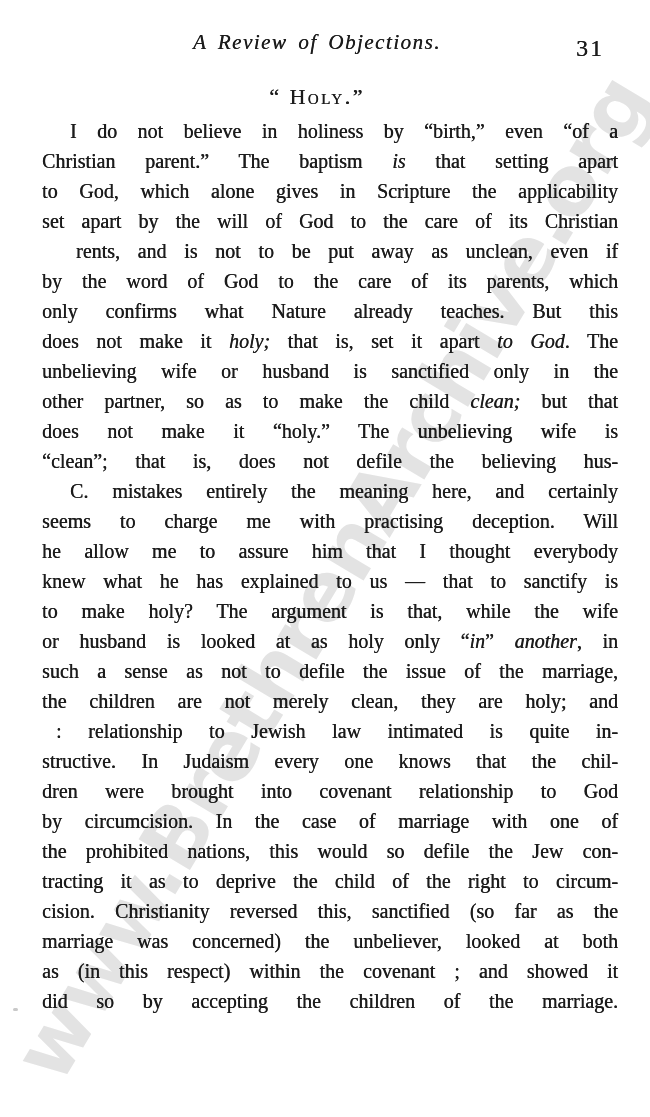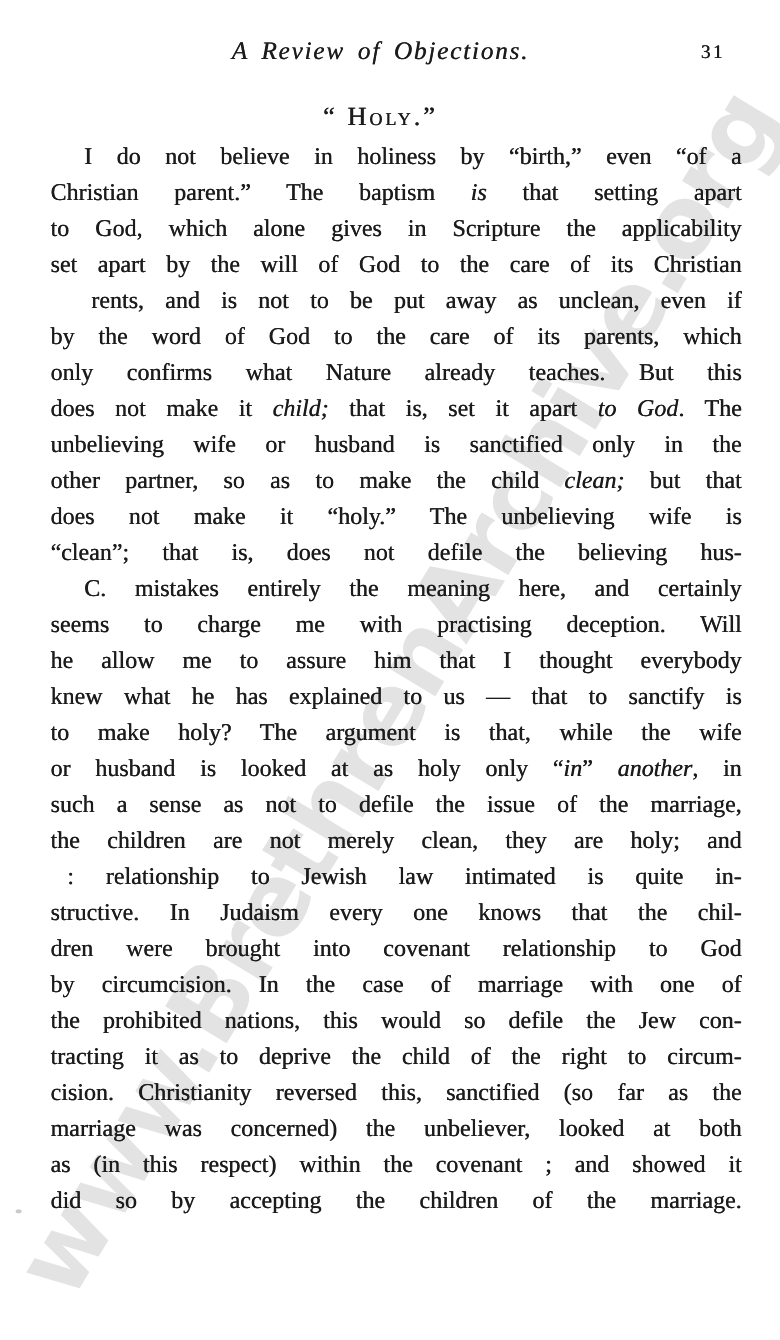--- a/index.html
+++ b/index.html
@@ -33,21 +33,21 @@
     text-align: center;
     font-style: italic;
     font-size: 21px;
     letter-spacing: 1.5px;
     word-spacing: 4px;
     text-shadow: 0.3px 0 0 currentColor;
   }
   .page-number {
     position: absolute;
     top: 35px; right: 30px;
-    font-size: 16px;
+    font-size: 24px;
     letter-spacing: 2px;
     text-shadow: 0.3px 0 0 currentColor;
   }
   .section-title {
     position: absolute;
     top: 84px; left: 0; width: 100%;
     text-align: center;
     font-variant: small-caps;
     font-size: 22px;
     letter-spacing: 2.5px;
@@ -95,21 +95,21 @@
     <div class="section-title">“ Holy.”</div>
 
     <div class="page-body">
         <div class="line" style="text-indent: 28px;"><span>I do not believe in holiness by “birth,” even “of a</span></div>
         <div class="line"><span>Christian parent.” The baptism </span><i>is</i><span> that setting apart</span></div>
         <div class="line"><span>to God, which alone gives in Scripture the applicability</span></div>
         <div class="line"><span>set apart by the will of God to the care of its Christian</span></div>
         <div class="line" style="text-indent: 34px;"><span>rents, and is not to be put away as unclean, even if</span></div>
         <div class="line"><span>by the word of God to the care of its parents, which</span></div>
         <div class="line"><span>only confirms what Nature already teaches. But this</span></div>
-        <div class="line"><span>does not make it </span><i>child;</i><span> that is, set it apart </span><i>to God</i><span>. The</span></div>
+        <div class="line"><span>does not make it </span><i>holy;</i><span> that is, set it apart </span><i>to God</i><span>. The</span></div>
         <div class="line"><span>unbelieving wife or husband is sanctified only in the</span></div>
         <div class="line"><span>other partner, so as to make the child </span><i>clean;</i><span> but that</span></div>
         <div class="line"><span>does not make it “holy.” The unbelieving wife is</span></div>
         <div class="line"><span>“clean”; that is, does not defile the believing hus-</span></div>
         <div class="line" style="text-indent: 28px;"><span>C. mistakes entirely the meaning here, and certainly</span></div>
         <div class="line"><span>seems to charge me with practising deception. Will</span></div>
         <div class="line"><span>he allow me to assure him that I thought everybody</span></div>
         <div class="line"><span>knew what he has explained to us — that to sanctify is</span></div>
         <div class="line"><span>to make holy? The argument is that, while the wife</span></div>
         <div class="line"><span>or husband is looked at as holy only “</span><i>in</i><span>” </span><i>another</i><span>, in</span></div>

